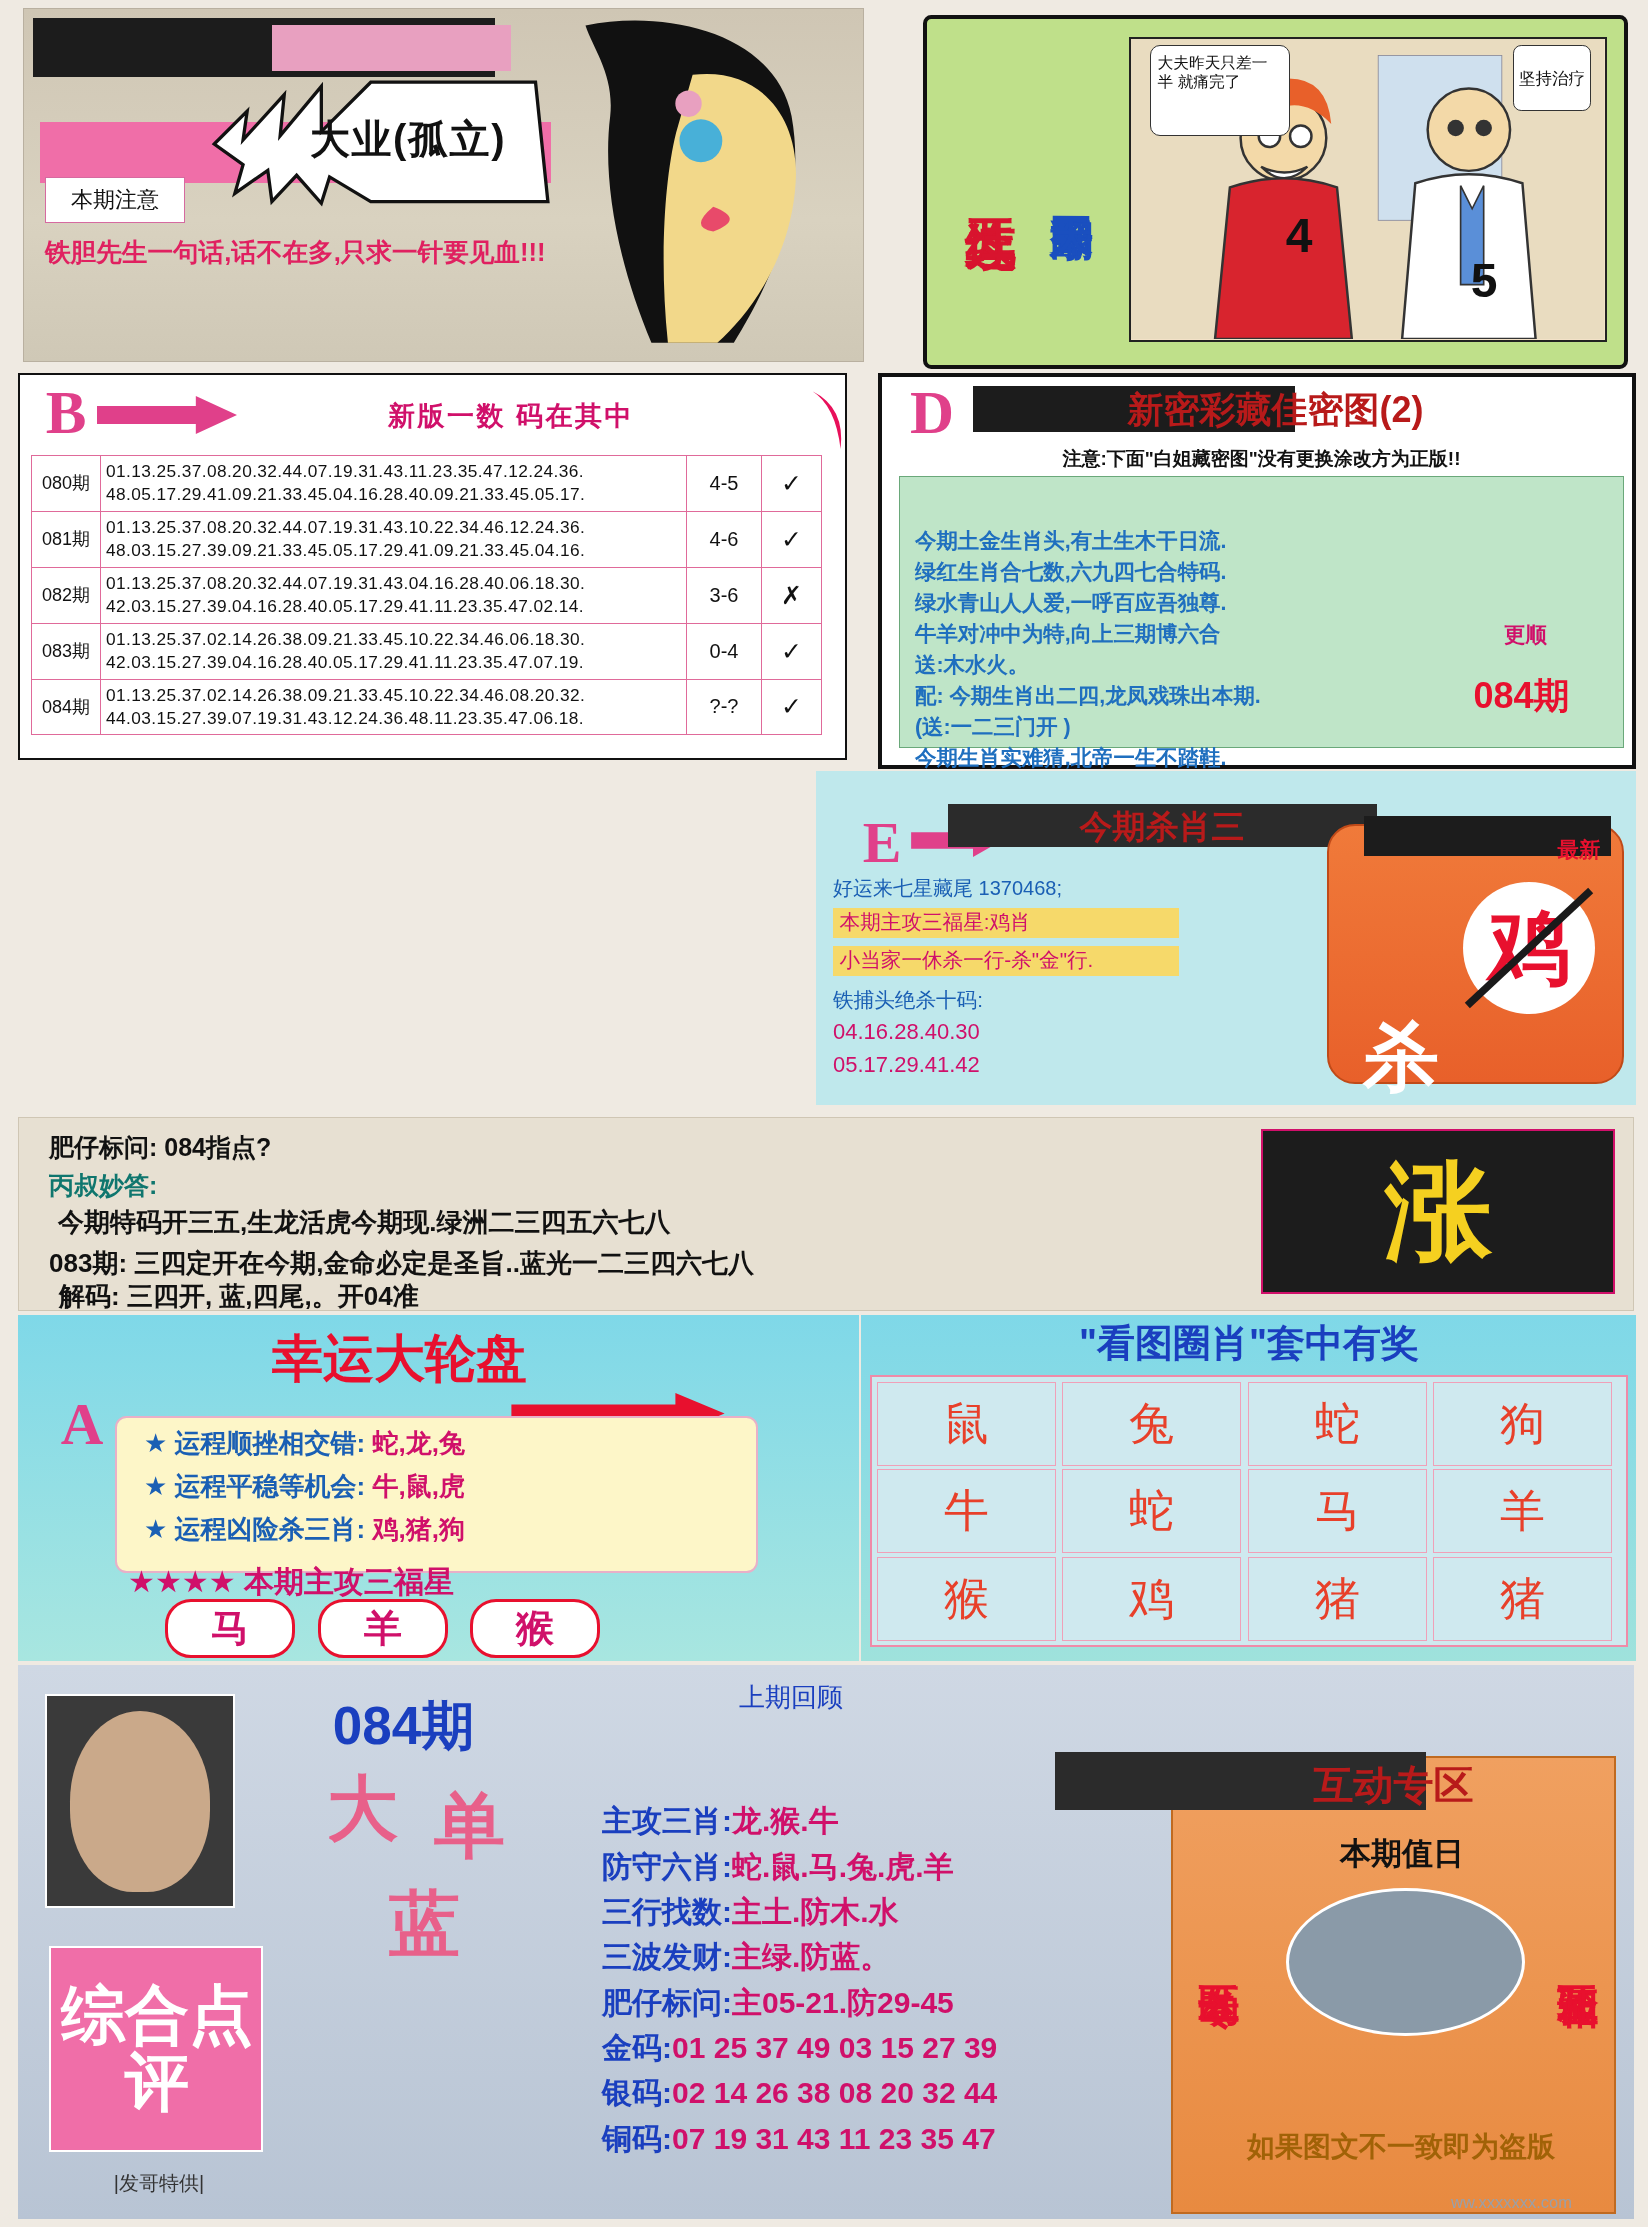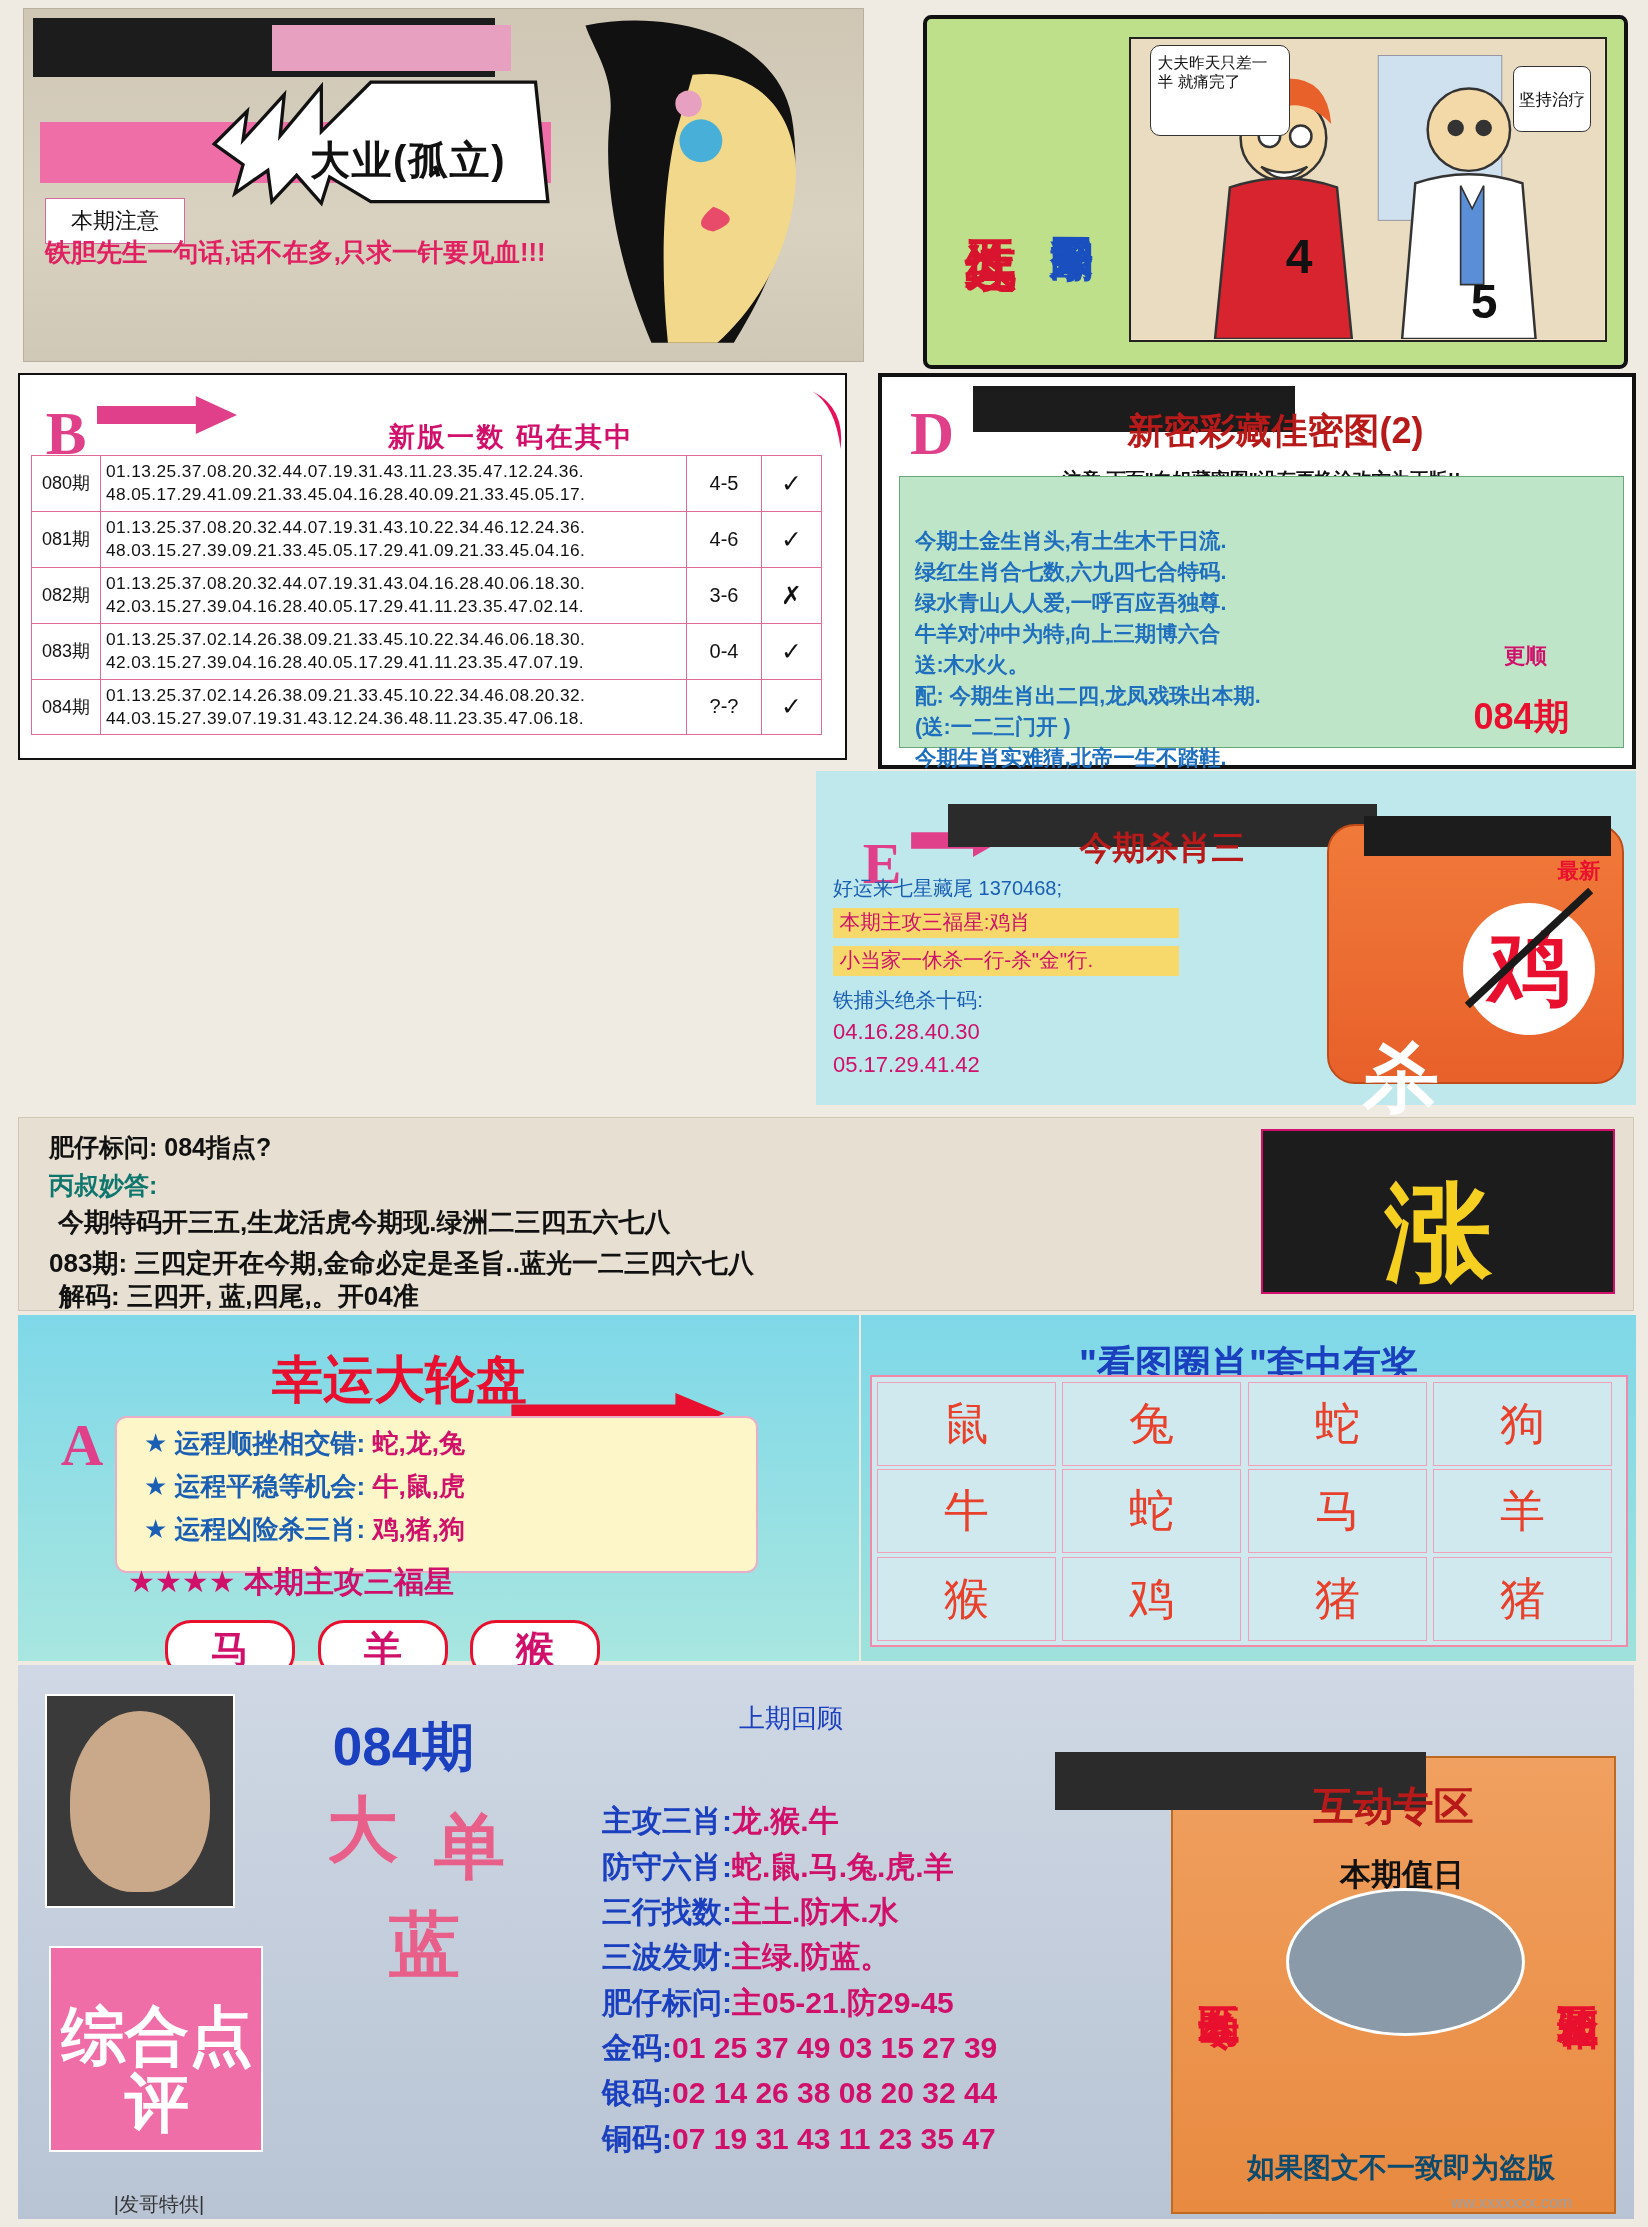--- a/index.html
+++ b/index.html
@@ -1,21 +1,21 @@
 <!DOCTYPE html>
 <html style="font-size:13px"><head>
 <meta charset="utf-8">
 <style>
   html,body{margin:0;padding:0;background:#fff;}
   body{width:1649px;height:2227px;font-family:"Liberation Sans","DejaVu Sans",sans-serif;position:relative;overflow:hidden;}
   .page{position:absolute;left:0;top:0;width:1649px;height:2227px;background:#efeae2;}
 
   
   .abs{position:absolute;box-sizing:border-box;}
-  .ctr{display:flex;align-items:center;justify-content:center;text-align:center;margin-top:21px;}
+  .ctr{display:flex;align-items:center;justify-content:center;text-align:center;}
   .vert{writing-mode:vertical-rl;text-orientation:upright;}
 
   
   #topleft{left:23px;top:8.2px;width:841px;height:354px;background:linear-gradient(180deg,#cfc6b4 0%,#d9d2c0 60%,#cfc8b6 100%);border:1.6px solid #b9b0a0;}
   #tl-title{left:33px;top:18px;width:462px;height:59px;background:#1c1c1c;}
   #tl-title2{left:272px;top:25px;width:239px;height:46px;background:#e8a0c0;}
   #starburst{left:206px;top:78px;width:346px;height:132px;}
   #starburst svg{display:block;}
   #bigtitle{left:272px;top:115px;width:272px;height:49px;font-size:40px;color:#111;font-weight:bold;letter-spacing:1.6px;}
   #noticebox{left:45px;top:177px;width:140px;height:46px;background:#fff;border:1.6px solid #d66aa0;color:#111;font-size:22px;}
@@ -129,21 +129,21 @@
   #bR6{top:2028px;}
   #bR7{top:2073px;}
   #bR8{top:2119px;}
   #rightPanel{left:1171px;top:1756px;width:445px;height:458px;background:linear-gradient(180deg,#f0a060,#e88a40);border:2.5px solid #c06a20;}
   #rpBlack{left:1055px;top:1752px;width:371px;height:58px;background:#2b2b2b;}
   #rpTitle{left:1212px;top:1756px;width:363px;height:58px;color:#b81a1a;font-size:40px;font-weight:bold;}
   #rpLeftV{left:1191px;top:1838px;width:58px;height:231px;color:#e8102e;font-size:41px;font-weight:bold;}
   #rpRightV{left:1550px;top:1838px;width:58px;height:231px;color:#e8102e;font-size:41px;font-weight:bold;}
   #rpCenter{left:1270px;top:1834px;width:264px;height:40px;color:#111;font-size:31px;font-weight:bold;}
   #rpOval{left:1286px;top:1888px;width:239px;height:148px;border-radius:50%;background:#8a9aa8;border:3.3px solid #fff;}
-  #rpBottom{left:1195px;top:2127px;width:412px;height:40px;color:#0c4a6e;font-size:28px;font-weight:bold;}
+  #rpBottom{left:1195px;top:2127px;width:412px;height:40px;color:#a16207;font-size:28px;font-weight:bold;}
   #watermark{left:1451px;top:2193px;width:190px;height:28px;color:#9aa0a8;font-size:16.5px;}
 </style>
 </head>
 <body>
 
 <div class="page">
 
   <div class="abs" id="topleft"></div>
   <div class="abs" id="pinkbar"></div>
   <div class="abs" id="tl-title"></div>

